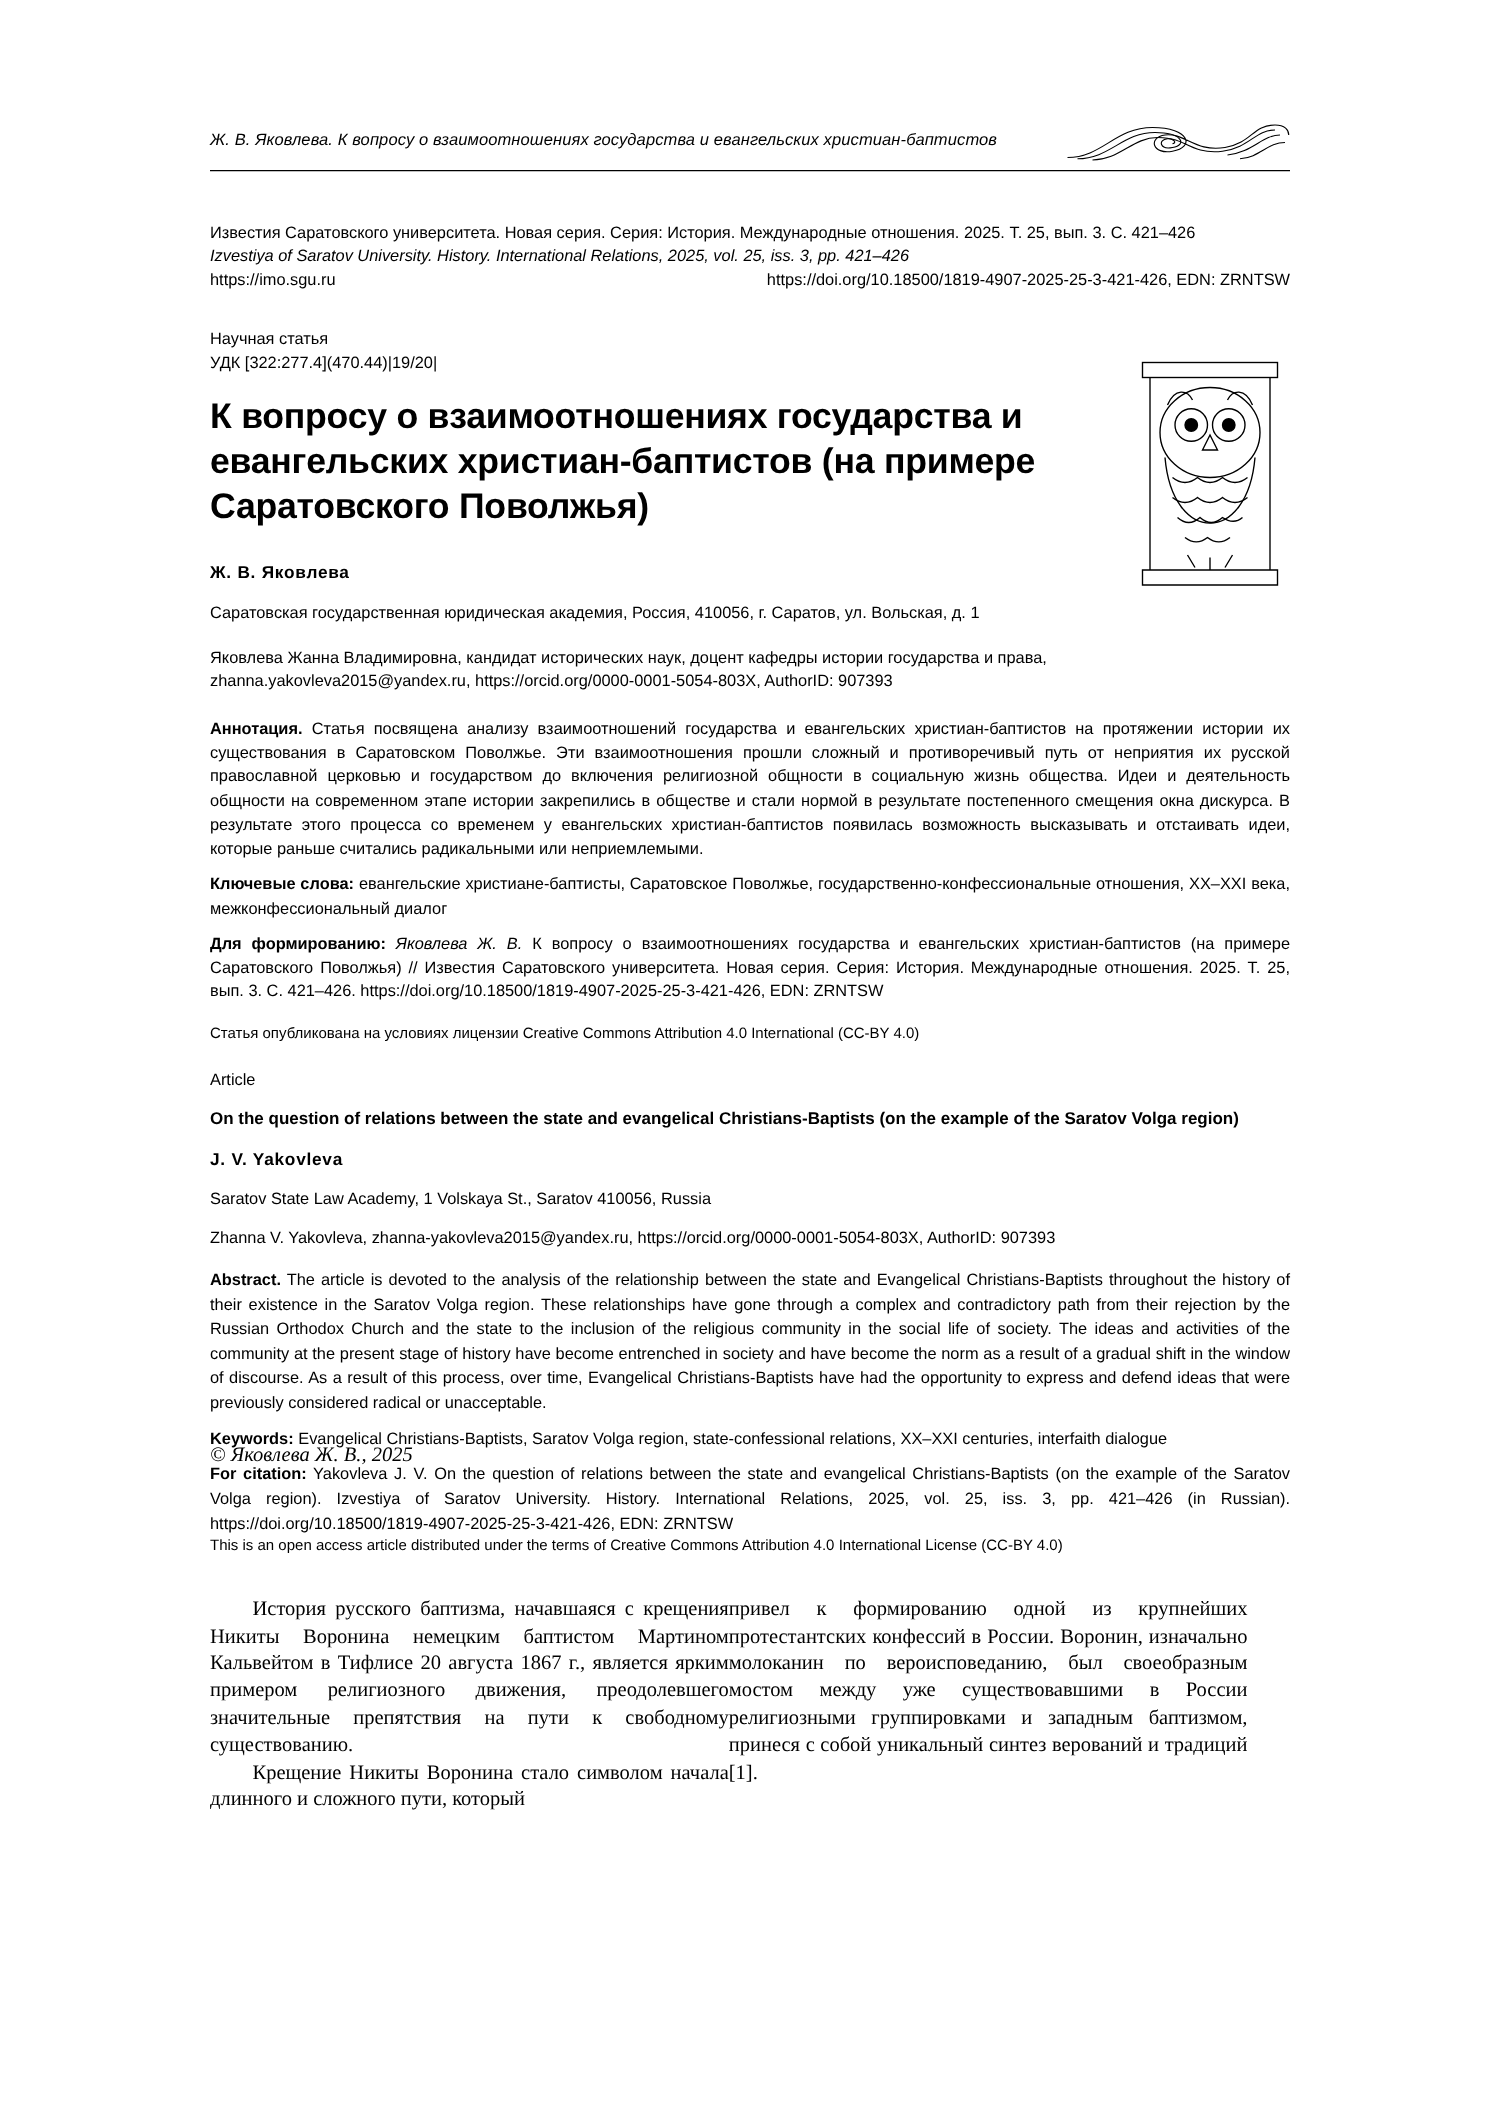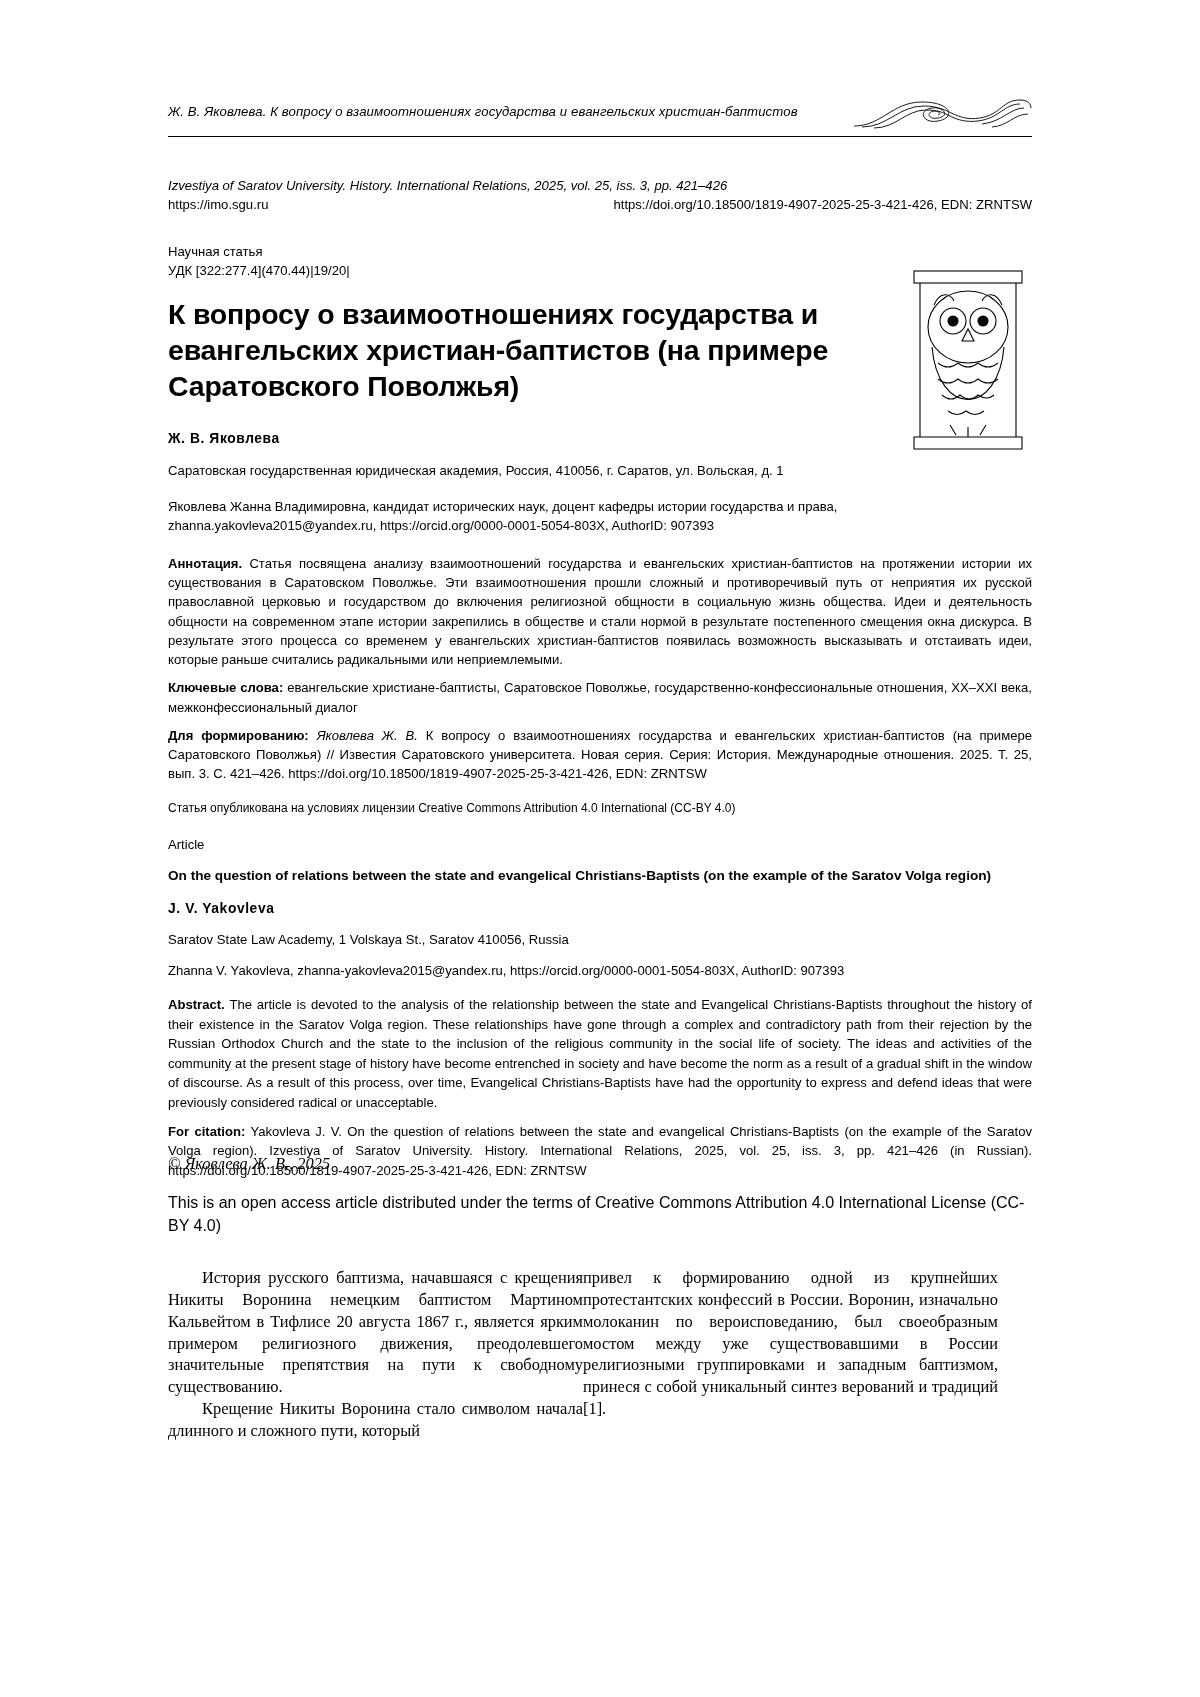--- a/index.html
+++ b/index.html
@@ -159,22 +159,22 @@
     line-height: 1.5;
     text-align: justify;
   }
   .cite-en {
     margin-top: 9px;
     font-size: 13.1px;
     line-height: 1.5;
     text-align: justify;
   }
   .license-en {
-    margin-top: 10px;
-    font-size: 16px;
+    margin-top: 0;
+    font-size: 12px;
     line-height: 1.45;
   }
   
   .cols {
     margin-top: 30px;
     display: flex;
     font-family: "Liberation Serif", serif;
     font-size: 16.4px;
     line-height: 1.33;
     text-align: justify;
@@ -203,20 +203,21 @@
         <path d="M2 30 C 30 30, 40 6, 70 6 C 100 6, 104 22, 86 25 C 70 28, 66 14, 80 12 C 96 10, 104 26, 128 22 C 150 18, 150 4, 168 4 C 176 4, 179 8, 179 12"></path>
         <path d="M10 31 C 36 31, 46 10, 72 10 C 94 10, 98 20, 86 22 C 76 24, 74 16, 82 15 C 94 14, 102 28, 126 25 C 148 22, 152 8, 168 8"></path>
         <path d="M22 32 C 44 32, 54 14, 74 14 C 88 14, 90 18, 86 19"></path>
         <path d="M130 28 C 150 26, 158 12, 172 12"></path>
         <path d="M140 31 C 156 30, 162 18, 176 18"></path>
       </g>
     </svg>
   </div>
 
   <div class="journal">
+    <div>Известия Саратовского университета. Новая серия. Серия: История. Международные отношения. 2025. Т. 25, вып. 3. С. 421–426</div>
     <div class="ital">Izvestiya of Saratov University. History. International Relations, 2025, vol. 25, iss. 3, pp. 421–426</div>
     <div class="journal-row">
       <span>https://imo.sgu.ru</span>
       <span>https://doi.org/10.18500/1819-4907-2025-25-3-421-426, EDN: ZRNTSW</span>
     </div>
   </div>
 
   <div class="meta">
     <div>Научная статья</div>
     <div>УДК [322:277.4](470.44)|19/20|</div>
@@ -268,20 +269,23 @@
   <div class="section-label">Article</div>
   <div class="title-en">On the question of relations between the state and evangelical Christians-Baptists (on the example of the Saratov Volga region)</div>
   <div class="author-en">J. V. Yakovleva</div>
   <div class="affil-en">Saratov State Law Academy, 1 Volskaya St., Saratov 410056, Russia</div>
   <div class="authorinfo-en">Zhanna V. Yakovleva, zhanna-yakovleva2015@yandex.ru, https://orcid.org/0000-0001-5054-803X, AuthorID: 907393</div>
 
   <div class="abstract-en">
     <b>Abstract.</b><span> The article is devoted to the analysis of the relationship between the state and Evangelical Christians-Baptists throughout the history of their existence in the Saratov Volga region. These relationships have gone through a complex and contradictory path from their rejection by the Russian Orthodox Church and the state to the inclusion of the religious community in the social life of society. The ideas and activities of the community at the present stage of history have become entrenched in society and have become the norm as a result of a gradual shift in the window of discourse. As a result of this process, over time, Evangelical Christians-Baptists have had the opportunity to express and defend ideas that were previously considered radical or unacceptable.</span>
   </div>
 
+  <div class="kw-en">
+    <b>Keywords:</b><span> Evangelical Christians-Baptists, Saratov Volga region, state-confessional relations, XX–XXI centuries, interfaith dialogue</span>
+  </div>
 
   <div class="cite-en">
     <b>For citation:</b><span> Yakovleva J. V. On the question of relations between the state and evangelical Christians-Baptists (on the example of the Saratov Volga region). </span><span class="ital">Izvestiya of Saratov University. History. International Relations</span><span>, 2025, vol. 25, iss. 3, pp. 421–426 (in Russian). https://doi.org/10.18500/1819-4907-2025-25-3-421-426, EDN: ZRNTSW</span>
   </div>
 
   <div class="license-en">This is an open access article distributed under the terms of Creative Commons Attribution 4.0 International License (CC-BY 4.0)</div>
 
   <div class="cols">
     <div class="col">
       <p>История русского баптизма, начавшаяся с крещения Никиты Воронина немецким баптистом Мартином Кальвейтом в Тифлисе 20 августа 1867 г., является ярким примером религиозного движения, преодолевшего значительные препятствия на пути к свободному существованию.</p>

